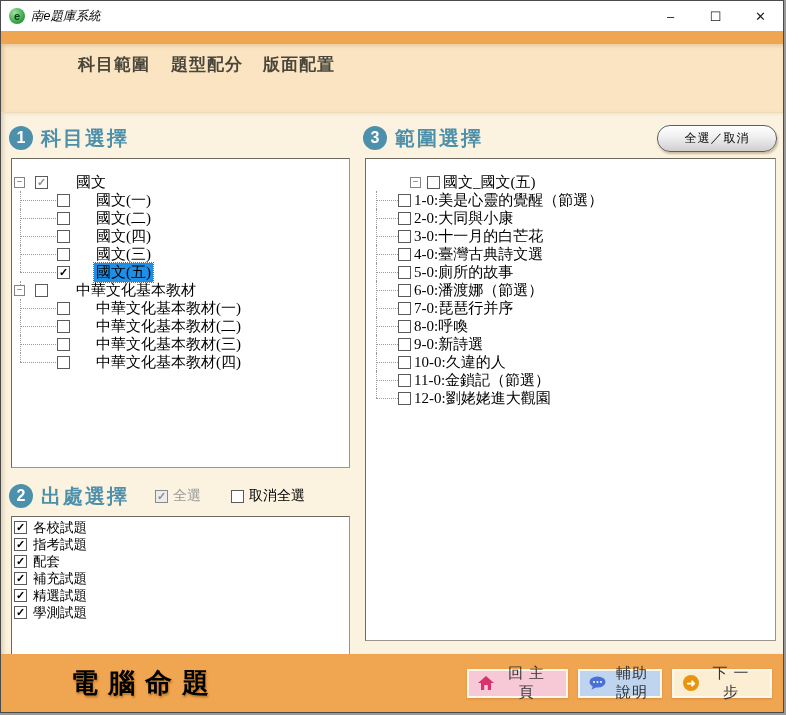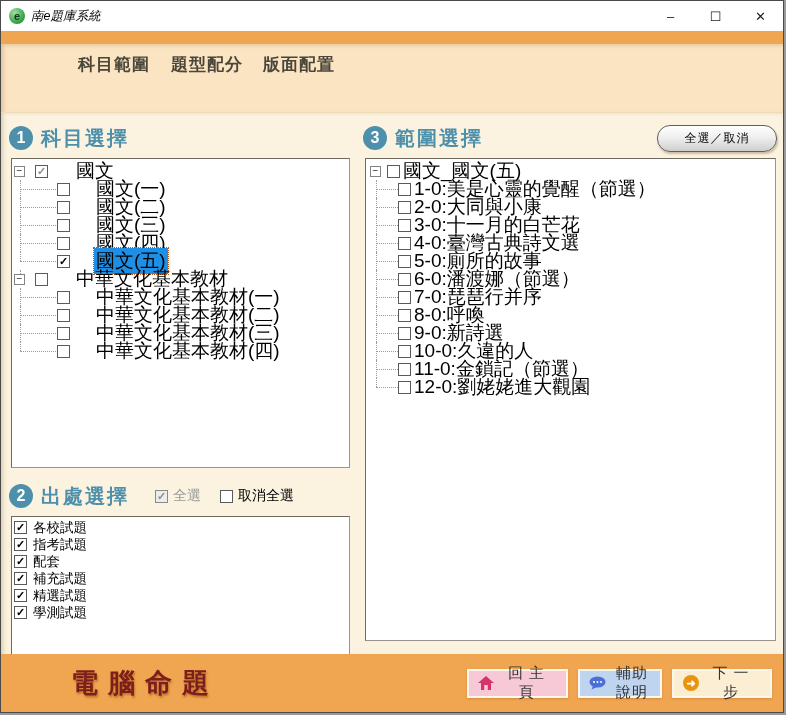--- a/index.html
+++ b/index.html
@@ -42,21 +42,21 @@
     color:#fff; font-size:16px; font-weight:bold; display:flex; align-items:center; justify-content:center; flex:none; }
   .sec-title { font-size:20px; font-weight:bold; color:var(--accent,#4D90AB); letter-spacing:2px; margin-left:8px; }
 
   .box { position:absolute; left:2px; right:3px; background:#fff;
     border:1px solid #9a958c; border-top-color:#6f6a60; border-left-color:#6f6a60; overflow:hidden; }
   .box1 { top:45px; height:310px; }
   .box2 { top:403px; height:149px; }
   .box3 { top:45px; height:483px; }
 
   
-  .tree { padding-top:3px; font-family:Liberation Sans, sans-serif; font-size:19px; color:#000; }
+  .tree { padding-top:14px; font-family:Liberation Serif, serif; font-size:15px; color:#000; }
   .trow { position:relative; display:flex; align-items:center; height:18px; white-space:nowrap; }
   .exp { display:none; width:11px; height:11px; border:1px solid #848484; background:#fff;
     flex:none; position:relative; z-index:2; }
   .exp::before { content:"−"; position:absolute; left:0; right:0; top:-2px; font-size:10px; line-height:11px; text-align:center; color:#222; }
   .has-exp .exp { display:block; }
   .cb { display:flex; align-items:center; justify-content:center; width:13px; height:13px;
     border:1px solid #5a5a5a; background:#fff; flex:none; position:relative; z-index:2;
     font-family:"Liberation Sans", sans-serif; }
   .cb::after { content:""; font-size:11px; font-weight:bold; line-height:1; }
   .cb-checked > .cb::after { content:"✓"; color:#000; }
@@ -69,53 +69,53 @@
   .tree-left .lv0 .exp { margin-right:10px; }
   .tree-left .lv0 .lbl { margin-left:26px; }
   .tree-left .lv1 { padding-left:45px; }
   .tree-left .lv1 .lbl { margin-left:24px; }
   .tree-left .lv1::before { content:""; position:absolute; left:8px; width:38px; top:9px; border-top:1px dotted #9a9a9a; }
   .tree-left .lv1::after  { content:""; position:absolute; left:8px; top:0; height:100%; border-left:1px dotted #9a9a9a; }
   .tree-left .lv1.last::after { height:50%; }
   .tree-left .lv0.has-exp:not(:first-child)::after { content:""; position:absolute; left:8px; top:0; height:35%; border-left:1px dotted #9a9a9a; }
 
   
-  .tree-right .lv0 { padding-left:4px; }
+  .tree-right .lv0 { padding-left:4px;margin-left:40px; }
   .tree-right .lv0 .exp { margin-right:6px; }
   .tree-right .lv0 .lbl { margin-left:1px; }
   .tree-right .lv1 { padding-left:32px; }
   .tree-right .lv1 .lbl { margin-left:1px; }
   .tree-right .lv1::before { content:""; position:absolute; left:10px; width:22px; top:9px; border-top:1px dotted #9a9a9a; }
   .tree-right .lv1::after  { content:""; position:absolute; left:10px; top:0; height:100%; border-left:1px dotted #9a9a9a; }
   .tree-right .lv1.last::after { height:50%; }
 
   
   .hdr-cb { display:flex; align-items:center; font-family:"Liberation Serif", serif; font-size:14px; color:#000; }
   .hdr-cb .cb { margin-right:5px; }
   .hdr-cb.disabled .cb { background:#ececec; border-color:#8a8a8a; }
   .hdr-cb.disabled .cb::after { color:#8f8f8f; }
   .hdr-cb.disabled .hdr-cb-label { color:#9a9a9a; }
-  .hcb1 { margin-left:26px; } .hcb2 { margin-left:19px; }
+  .hcb1 { margin-left:26px; } .hcb2 { margin-left:30px; }
 
   
   .src-list { padding:2px 0 0 2px; font-family:"Liberation Serif", serif; font-size:13.5px; }
   .li-row { display:flex; align-items:center; height:17px; }
   .li-row .cb { margin-right:4px; }
 
   
   .pill-btn { position:absolute; right:2px; top:2px; width:120px; height:27px; border-radius:13px;
     border:1px solid #5f5f5f; background:linear-gradient(#ffffff, #efefef 45%, #cfcfcf);
     box-shadow:1px 2px 2px rgba(120,90,40,.35); font-size:12px; color:#000;
     display:flex; align-items:center; justify-content:center; letter-spacing:1px; cursor:default;
     font-family:"Liberation Serif", serif; }
 
   
   .footer { position:absolute; left:0; right:0; bottom:0; height:58px; background:var(--orange,#F0A551);
     display:flex; align-items:center; }
-  .footer-title { margin-left:70px; font-size:27px; font-weight:bold; color:#7f1d1d; letter-spacing:10px;
+  .footer-title { margin-left:70px; font-size:27px; font-weight:bold; color:#000000; letter-spacing:10px;
     text-shadow:1px 2px 2px rgba(150,85,10,.55); }
   .footer-btns { margin-left:auto; margin-right:11px; display:flex; gap:10px; }
   .f-btn { height:29px; border:2px solid #fdf7ec; display:flex; align-items:center; justify-content:center;
     font-size:15px; color:#333; padding:0 9px; cursor:default; box-shadow:0 1px 2px rgba(150,85,10,.3); }
   .f-home { background:var(--home-pink,#F7C8D5); width:101px; letter-spacing:6px; }
   .f-help { background:var(--help-blue,#BFD4EF); width:84px; letter-spacing:1px; }
   .f-next { background:var(--next-cream,#FBEED2); width:100px; letter-spacing:6px; }
   .f-btn .ic { flex:none; margin-right:7px; display:flex; align-items:center; }
   .next-circle { width:16px; height:16px; border-radius:50%; background:var(--next-orange,#E8940F);
     color:#fff; font-size:11px; font-weight:bold; display:flex; align-items:center; justify-content:center; letter-spacing:0; }
@@ -172,27 +172,27 @@
 
             <div class="trow lv1 cb-unchecked">
 
               <span class="cb"></span>
               <span class="lbl">國文(二)</span>
             </div>
 
             <div class="trow lv1 cb-unchecked">
 
               <span class="cb"></span>
+              <span class="lbl">國文(四)</span>
+            </div>
+
+            <div class="trow lv1 cb-unchecked">
+
+              <span class="cb"></span>
               <span class="lbl">國文(三)</span>
-            </div>
-
-            <div class="trow lv1 cb-unchecked">
-
-              <span class="cb"></span>
-              <span class="lbl">國文(四)</span>
             </div>
 
             <div class="trow lv1 cb-checked selected last">
 
               <span class="cb"></span>
               <span class="lbl">國文(五)</span>
             </div>
 
             <div class="trow lv0 cb-unchecked has-exp">
               <span class="exp"></span>

